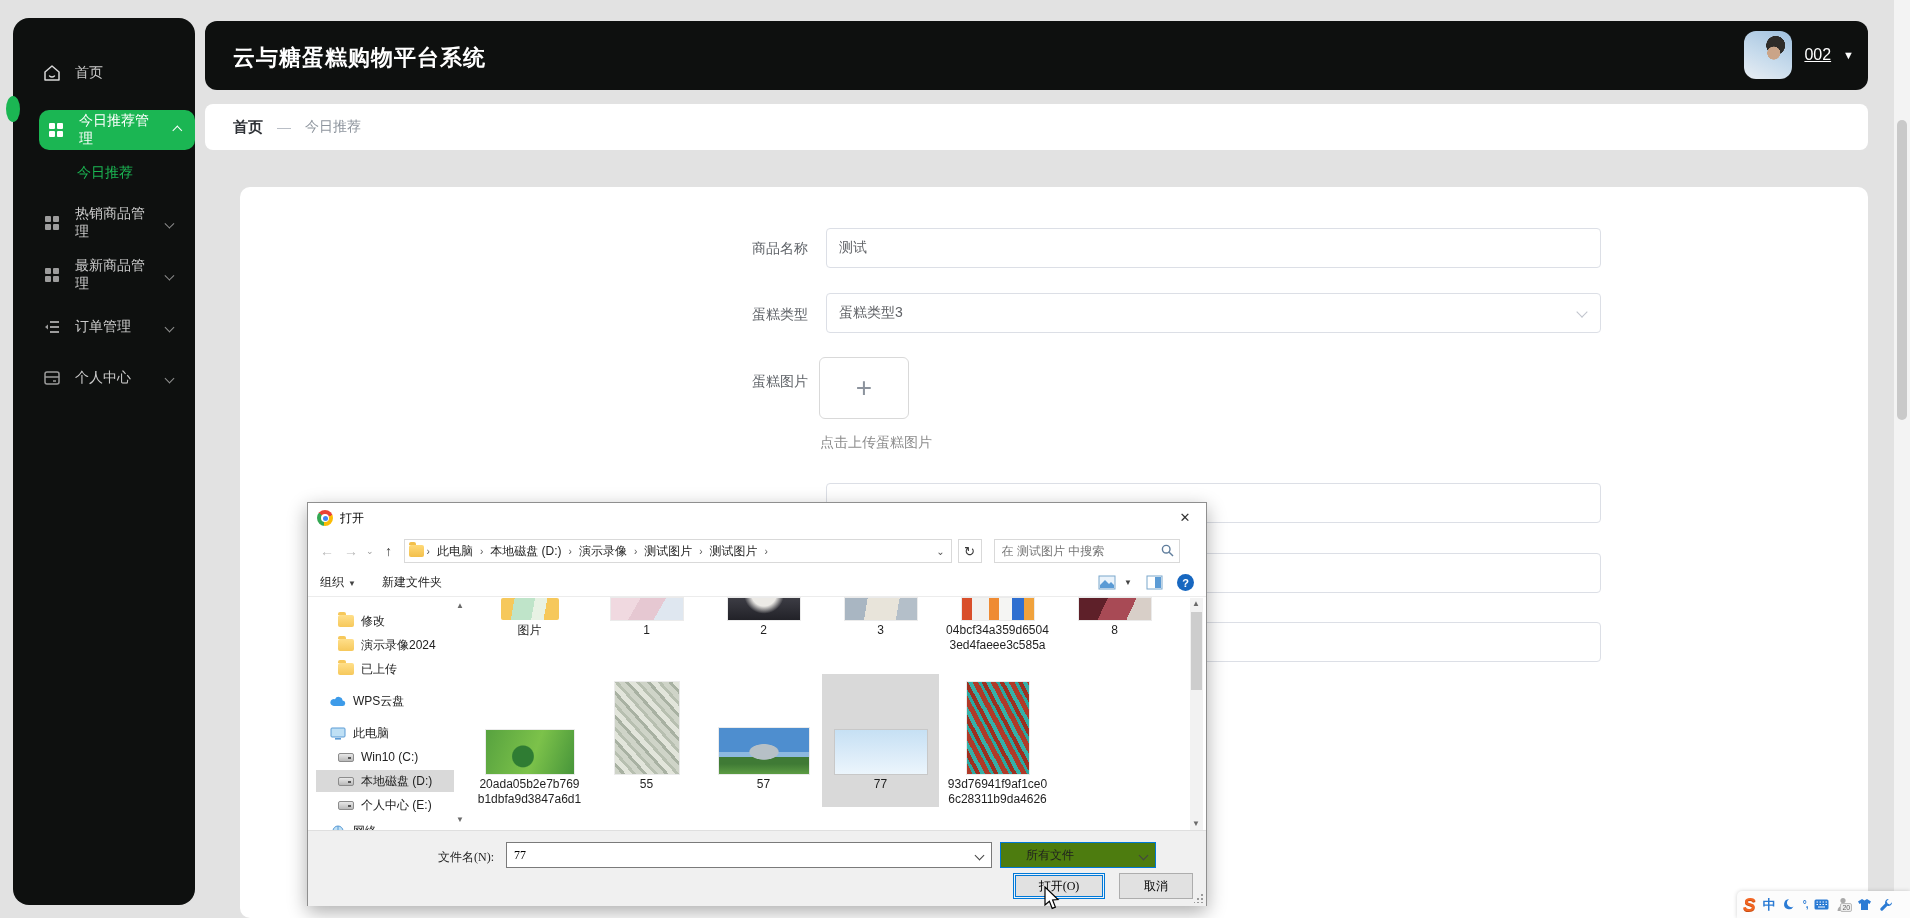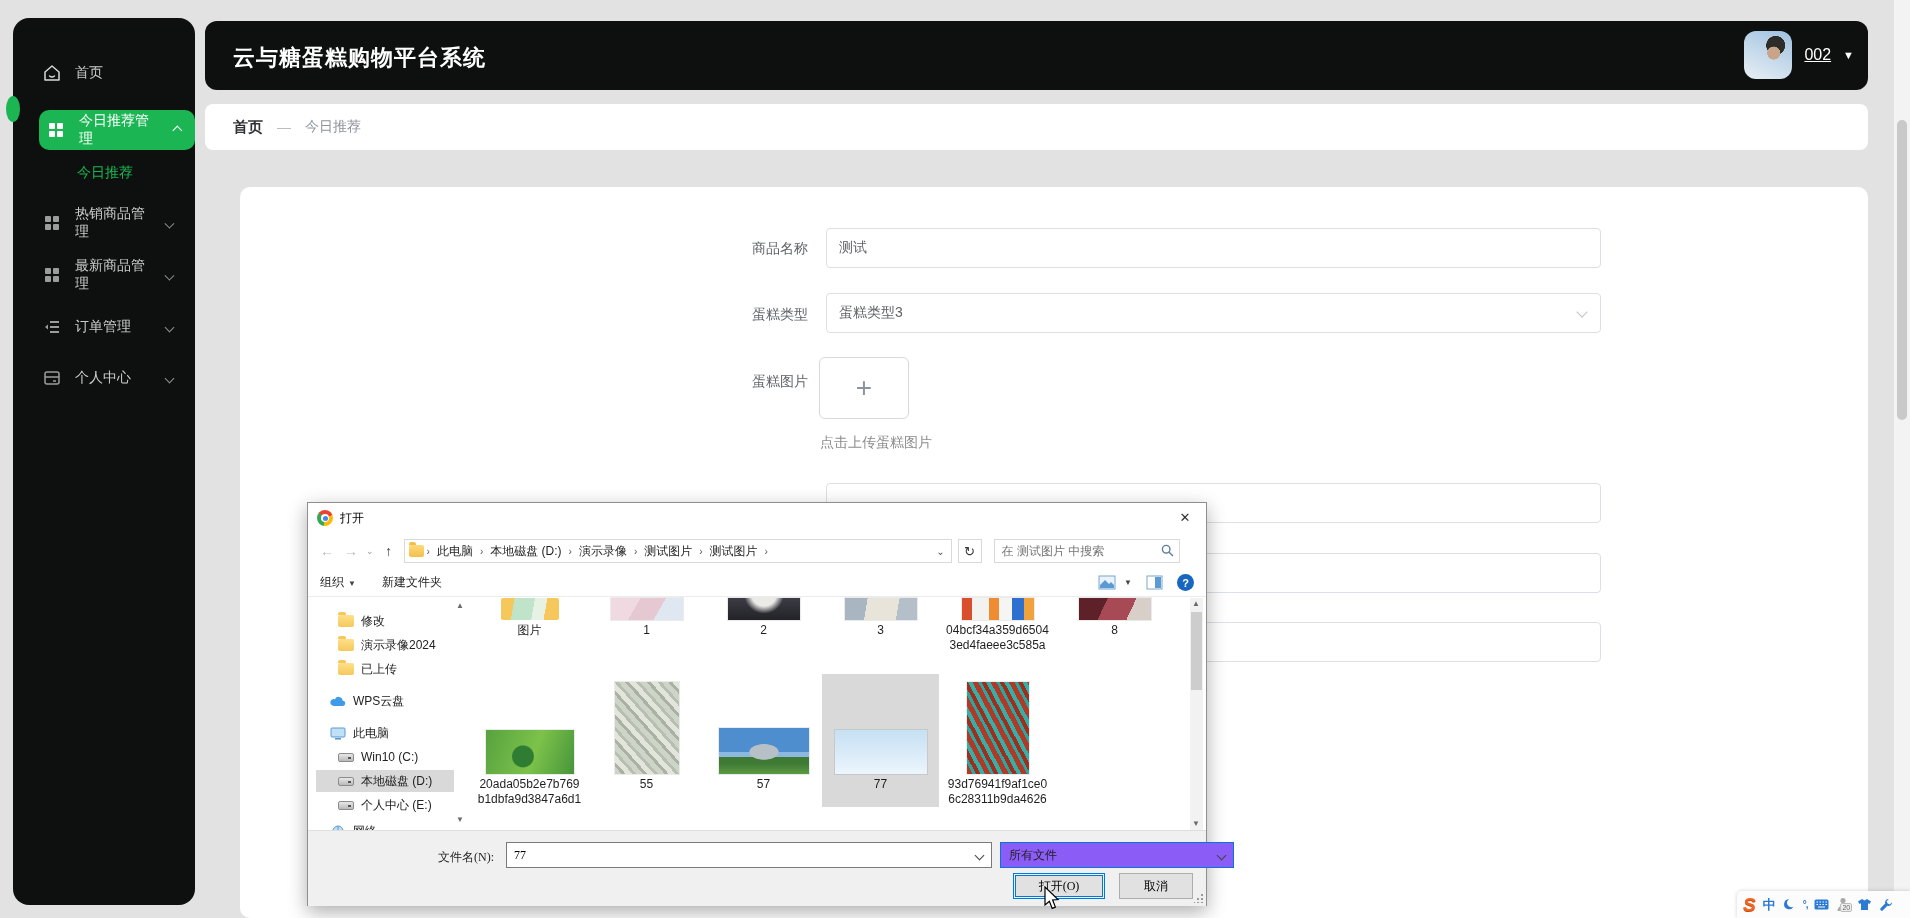--- a/index.html
+++ b/index.html
@@ -113,21 +113,21 @@
   .t93 { width:62px; height:92px; background:repeating-linear-gradient(62deg,#b03a28 0 5px, #2aa7a0 5px 8px, #9e2f1f 8px 12px, #35b0a8 12px 16px); }
   #files-scroll { position:absolute; left:882px; top:0; width:13px; height:232px; background:#f2f2f2; }
   #files-thumb { position:absolute; left:1px; top:14px; width:11px; height:78px; background:#cdcdcd; }
 
   
   #dlg-footer { position:absolute; left:0; top:327px; width:100%; height:76px; background:#f0f0f0; border-top:1px solid #dfdfdf;font-family:Liberation Serif, serif; }
   #fn-label { position:absolute; left:130px; top:18px; font-size:12px; color:#1f1f1f; }
   #fn-combo { position:absolute; left:198px; top:11px; width:486px; height:26px; border:1px solid #7a7a7a; background:#fff; }
   #fn-combo input { width:450px; height:24px; border:none; outline:none; padding-left:7px; font-size:12px; color:#000; font-family:inherit; }
   .combo-chv { position:absolute; right:8px; top:9px; width:7px; height:7px; border-right:1.4px solid #444; border-bottom:1.4px solid #444; transform:rotate(45deg); }
-  #ft-combo { position:absolute; left:692px; top:11px; width:234px; height:26px; border:1px solid #0078d7; background:#8b5cf6; display:flex; align-items:center; padding-left:8px; font-size:12px; cursor:pointer; }
+  #ft-combo { position:absolute; left:692px; top:11px; width:156px; height:26px; border:1px solid #0078d7; background:#4d7c0f; display:flex; align-items:center; padding-left:25px; font-size:12px; cursor:pointer; }
   .dlg-btn { position:absolute; top:42px; height:26px; background:#e1e1e1; font-size:12px; color:#000; display:flex; align-items:center; justify-content:center; cursor:pointer; font-family:inherit; }
   #btn-open { left:705px; width:92px; border:1px solid #0078d7; box-shadow:inset 0 0 0 1px #e9f3fc, inset 0 0 0 2px #0078d7; }
   #btn-cancel { left:811px; width:74px; border:1px solid #adadad; }
   #grip { position:absolute; right:3px; bottom:3px; width:9px; height:9px;
     background:radial-gradient(circle at 8px 1px,#9a9a9a 1.2px,rgba(0,0,0,0) 1.4px),
                radial-gradient(circle at 8px 5px,#9a9a9a 1.2px,rgba(0,0,0,0) 1.4px),
                radial-gradient(circle at 4px 5px,#9a9a9a 1.2px,rgba(0,0,0,0) 1.4px),
                radial-gradient(circle at 8px 9px,#9a9a9a 1.2px,rgba(0,0,0,0) 1.4px),
                radial-gradient(circle at 4px 9px,#9a9a9a 1.2px,rgba(0,0,0,0) 1.4px),
                radial-gradient(circle at 0px 9px,#9a9a9a 1.2px,rgba(0,0,0,0) 1.4px); }

